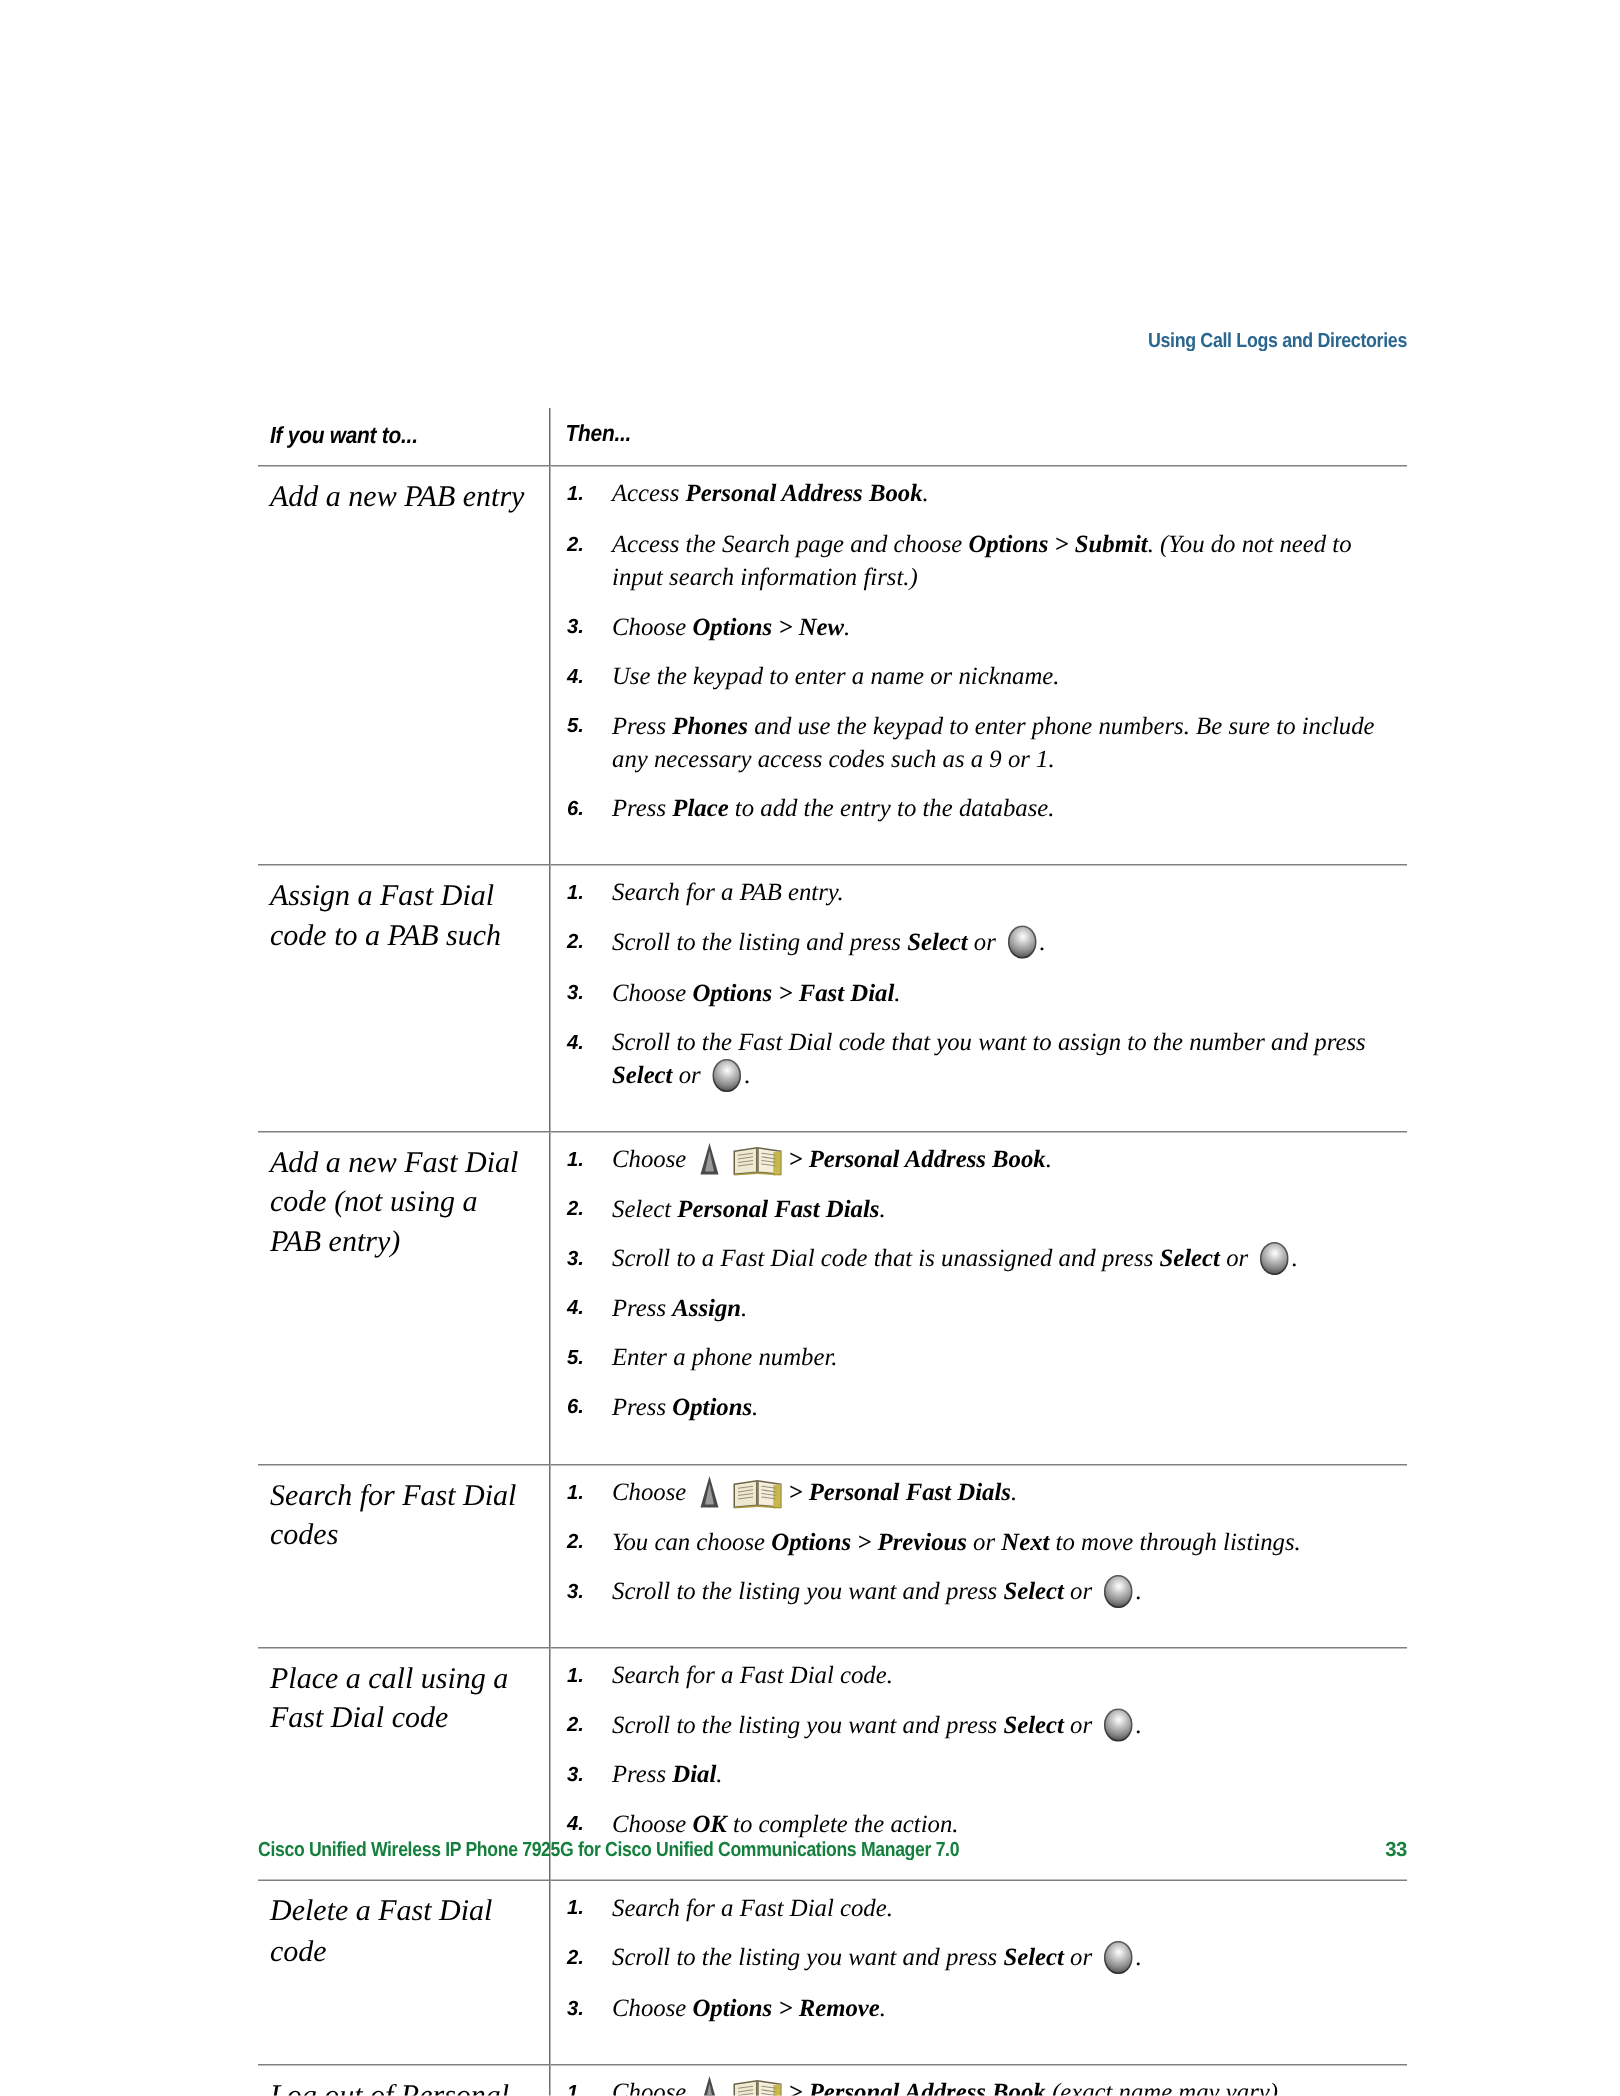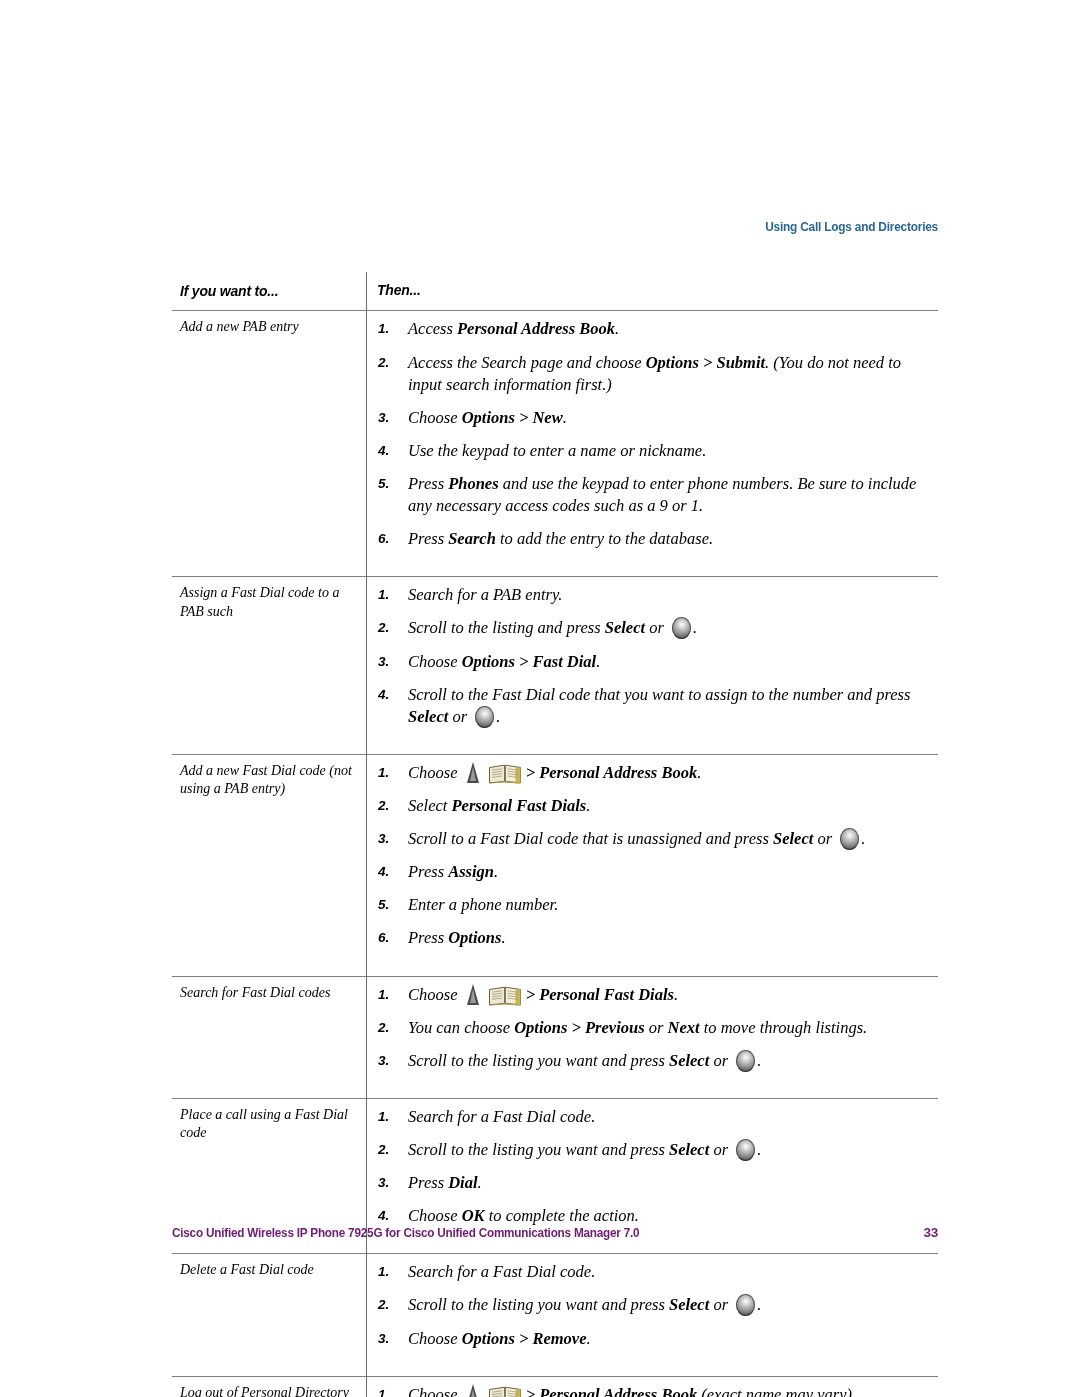--- a/index.html
+++ b/index.html
@@ -58,21 +58,21 @@
     border-bottom: 1.1px solid #808080;
   }
   .proc-table tr.last-row {
     border-bottom: 2px solid #3a3a3a;
   }
 
   .col-want {
     width: 176px;
     vertical-align: top;
     padding: 7px 10px 10px 8px;
-    font-size: 14px;
+    font-size: 20px;
     line-height: 1.32;
   }
   .col-then {
     vertical-align: top;
     padding: 7px 6px 26px 0px;
     border-left: 1.1px solid #6e6e6e;
   }
 
   th.col-want, th.col-then {
     font-family: "Liberation Sans", sans-serif;
@@ -166,21 +166,21 @@
 
   
   .footer {
     position: absolute;
     left: 172px;
     top: 1189px;
     width: 766px;
     font-family: "Liberation Sans", sans-serif;
     font-weight: bold;
     font-size: 13.5px;
-    color: #701a75;
+    color: #15803d;
     letter-spacing: -0.25px;
   }
   .footer .ftitle {
     display: inline-block;
     transform: scaleX(0.87);
     transform-origin: left center;
   }
   .footer .fpage {
     position: absolute;
     right: 0;
@@ -212,21 +212,21 @@
     <tbody id="tbody">
         <tr class="row">
           <td class="col-want">Add a new PAB entry</td>
           <td class="col-then">
             <ol class="steps">
               <li><span class="num">1.</span><span class="step-body">Access <b>Personal Address Book</b>.</span></li>
               <li><span class="num">2.</span><span class="step-body">Access the Search page and choose <b>Options &gt; Submit</b>. (You do not need to input search information first.)</span></li>
               <li><span class="num">3.</span><span class="step-body">Choose <b>Options &gt; New</b>.</span></li>
               <li><span class="num">4.</span><span class="step-body">Use the keypad to enter a name or nickname.</span></li>
               <li><span class="num">5.</span><span class="step-body">Press <b>Phones</b> and use the keypad to enter phone numbers. Be sure to include any necessary access codes such as a 9 or 1.</span></li>
-              <li><span class="num">6.</span><span class="step-body">Press <b>Search</b> to add the entry to the database.</span></li>
+              <li><span class="num">6.</span><span class="step-body">Press <b>Place</b> to add the entry to the database.</span></li>
             </ol>
           </td>
         </tr>
         <tr class="row">
           <td class="col-want">Assign a Fast Dial code to a PAB such</td>
           <td class="col-then">
             <ol class="steps">
               <li><span class="num">1.</span><span class="step-body">Search for a PAB entry.</span></li>
               <li><span class="num">2.</span><span class="step-body">Scroll to the listing and press <b>Select</b> or <span class="icon-select"></span>.</span></li>
               <li><span class="num">3.</span><span class="step-body">Choose <b>Options &gt; Fast Dial</b>.</span></li>

